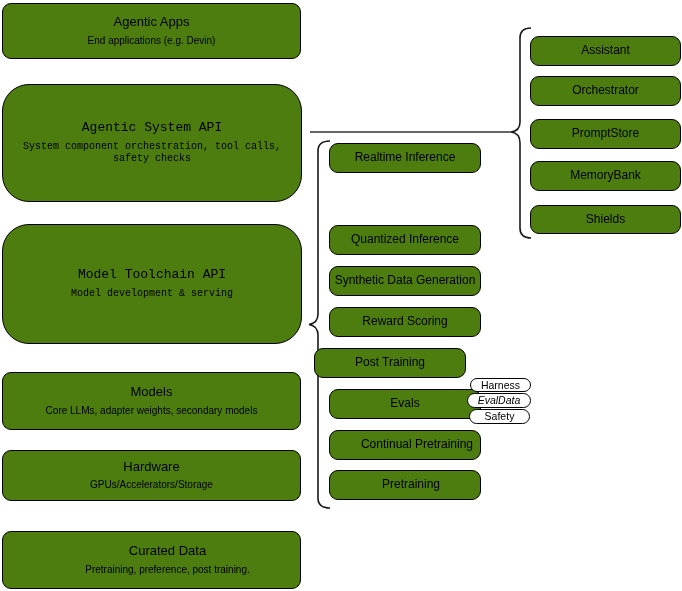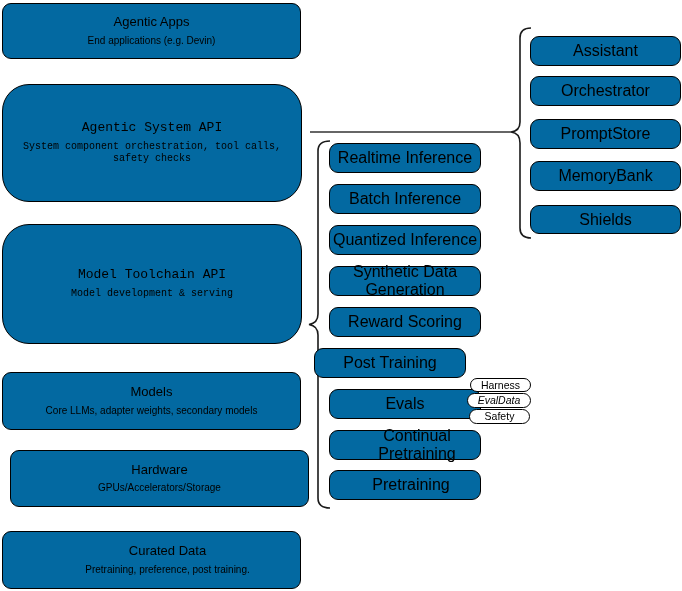--- a/index.html
+++ b/index.html
@@ -16,33 +16,33 @@
     position: absolute;
     left: 0; top: 0;
     width: 682px; height: 591px;
     pointer-events: none;
   }
   .brace { fill: none; stroke: #1a1a1a; stroke-width: 1.6; }
   .connector { fill: none; stroke: #666666; stroke-width: 1.8; }
   .node {
     position: absolute;
     box-sizing: border-box;
-    background: #0369a1;
+    background: #4d7c0f;
     border: 1.5px solid #000000;
     border-radius: 9px;
     display: flex;
     flex-direction: column;
     align-items: center;
     justify-content: center;
     text-align: center;
   }
   .node.big { border-radius: 27px; font-family: Liberation Mono, monospace; }
   .node .title { font-size: 13px; line-height: 1.15; }
   .node .subtitle { font-size: 10px; line-height: 1.2; margin-top: 5px; }
-  .node .label { font-size: 16px; line-height: 1.1; padding: 0 2px; }
+  .node .label { font-size: 12px; line-height: 1.1; padding: 0 2px; }
   .pill {
     position: absolute;
     box-sizing: border-box;
     background: #ffffff;
     border: 1.5px solid #000000;
     border-radius: 8px;
     display: flex;
     align-items: center;
     justify-content: center;
     font-size: 10.5px;
@@ -73,35 +73,32 @@
   <div class="node big" style="left:2px; top:224px; width:300px; height:120px;">
     <div class="title">Model Toolchain API</div>
     <div class="subtitle">Model development &amp; serving</div>
   </div>
 
   <div class="node" style="left:2px; top:372px; width:299px; height:58px;">
     <div class="title">Models</div>
     <div class="subtitle">Core LLMs, adapter weights, secondary models</div>
   </div>
 
-  <div class="node" style="left:10px; top:450px; width:299px; height:57px;">
+  <div class="node" style="left:2px; top:450px; width:299px; height:51px;">
     <div class="title">Hardware</div>
     <div class="subtitle">GPUs/Accelerators/Storage</div>
   </div>
 
   <div class="node" style="left:2px; top:531px; width:299px; height:58px;padding-left:32px;">
     <div class="title">Curated Data</div>
     <div class="subtitle">Pretraining, preference, post training.</div>
   </div>
 
   <div class="node" style="left:329px; top:143px; width:152px; height:30px;">
     <div class="label">Realtime Inference</div>
-  </div>
-  <div class="node" style="left:329px; top:184px; width:152px; height:30px;">
-    <div class="label">Batch Inference</div>
   </div>
   <div class="node" style="left:329px; top:225px; width:152px; height:30px;">
     <div class="label">Quantized Inference</div>
   </div>
   <div class="node" style="left:329px; top:266px; width:152px; height:30px;">
     <div class="label">Synthetic Data Generation</div>
   </div>
   <div class="node" style="left:329px; top:307px; width:152px; height:30px;">
     <div class="label">Reward Scoring</div>
   </div>

